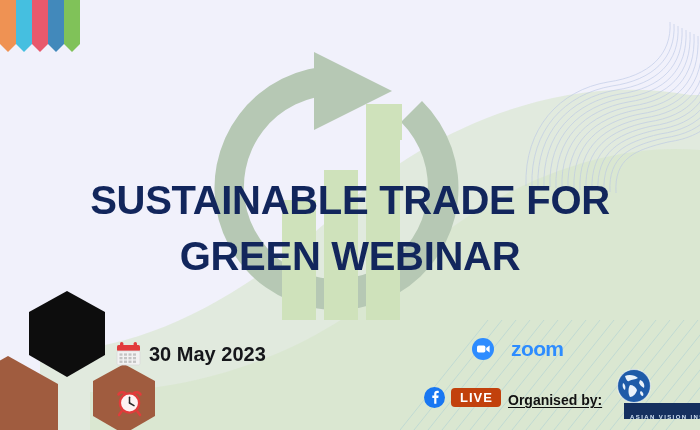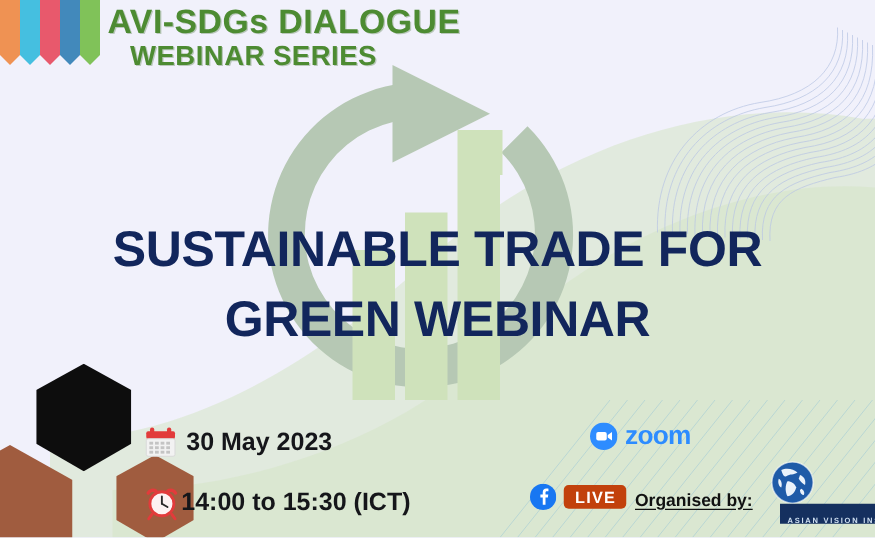--- a/index.html
+++ b/index.html
@@ -64,21 +64,21 @@
   .info-row .txt{
     font-size:20px;color:#15161a;font-weight:700;white-space:nowrap;
   }
   #row-date .txt{margin-left:7px;}
   #row-time{margin-top:8px;}
   #row-time .txt{margin-left:1px;}
 
   
   #zoom-badge{position:absolute;left:472px;top:337px;display:flex;align-items:center;}
   #zoom-word{
-    margin-left:6px;font-size:21px;font-weight:bold;color:#2d8cff;
+    margin-left:17px;font-size:21px;font-weight:bold;color:#2d8cff;
     letter-spacing:-.6px;
   }
 
   
   #fb-live{position:absolute;left:424px;top:387px;display:flex;align-items:center;}
   #live-badge{
     margin-left:6px;background:#c2410c;color:#fff;font-size:13px;
     font-weight:bold;letter-spacing:1px;padding:3px 8px 3px 9px;
     border-radius:4px;line-height:13px;
   }
@@ -181,24 +181,20 @@
   </svg>
 
   <div id="ribbons">
     <div class="ribbon" style="color:#ef9253;background:#ef9253;"></div>
     <div class="ribbon" style="color:#45bfe0;background:#45bfe0;"></div>
     <div class="ribbon" style="color:#e8596c;background:#e8596c;"></div>
     <div class="ribbon" style="color:#4289bb;background:#4289bb;"></div>
     <div class="ribbon" style="color:#80c259;background:#80c259;"></div>
   </div>
 
-  <div id="header">
-    <div id="title-line1">AVI-SDGs DIALOGUE</div>
-    <div id="title-line2">WEBINAR SERIES</div>
-  </div>
 
   <div id="headline">
     <span class="l1">SUSTAINABLE TRADE FOR</span>
     <span class="l2">GREEN WEBINAR</span>
   </div>
 
   <div id="info">
 
     <div class="info-row" id="row-date">
       <svg width="27" height="27" viewBox="0 0 27 27">
@@ -227,21 +223,20 @@
     <div class="info-row" id="row-time">
       <svg width="29" height="29" viewBox="0 0 29 29">
         <path d="M3.5 6.5 a4.6 4.6 0 0 1 6.4 -1.6" stroke="#e23b3b" stroke-width="2.6" fill="none" stroke-linecap="round"></path>
         <path d="M25.5 6.5 a4.6 4.6 0 0 0 -6.4 -1.6" stroke="#e23b3b" stroke-width="2.6" fill="none" stroke-linecap="round"></path>
         <line x1="6.5" y1="23.5" x2="4" y2="27" stroke="#e23b3b" stroke-width="2.4" stroke-linecap="round"></line>
         <line x1="22.5" y1="23.5" x2="25" y2="27" stroke="#e23b3b" stroke-width="2.4" stroke-linecap="round"></line>
         <circle cx="14.5" cy="15" r="9.6" fill="#fdf3f3" stroke="#e23b3b" stroke-width="2.3"></circle>
         <line x1="14.5" y1="15" x2="14.5" y2="9.2" stroke="#2a2a2a" stroke-width="1.5" stroke-linecap="round"></line>
         <line x1="14.5" y1="15" x2="19" y2="17.6" stroke="#2a2a2a" stroke-width="1.5" stroke-linecap="round"></line>
       </svg>
-      <span class="txt">14:00 to 15:30 (ICT)</span>
     </div>
 
   </div>
 
   <div id="zoom-badge">
     <svg width="22" height="22" viewBox="0 0 22 22">
       <circle cx="11" cy="11" r="11" fill="#2d8cff"></circle>
       <rect x="5" y="7.6" width="8.4" height="6.8" rx="1.6" fill="#fff"></rect>
       <polygon points="14.2,10 17.6,7.6 17.6,14.4 14.2,12" fill="#fff"></polygon>
     </svg>

